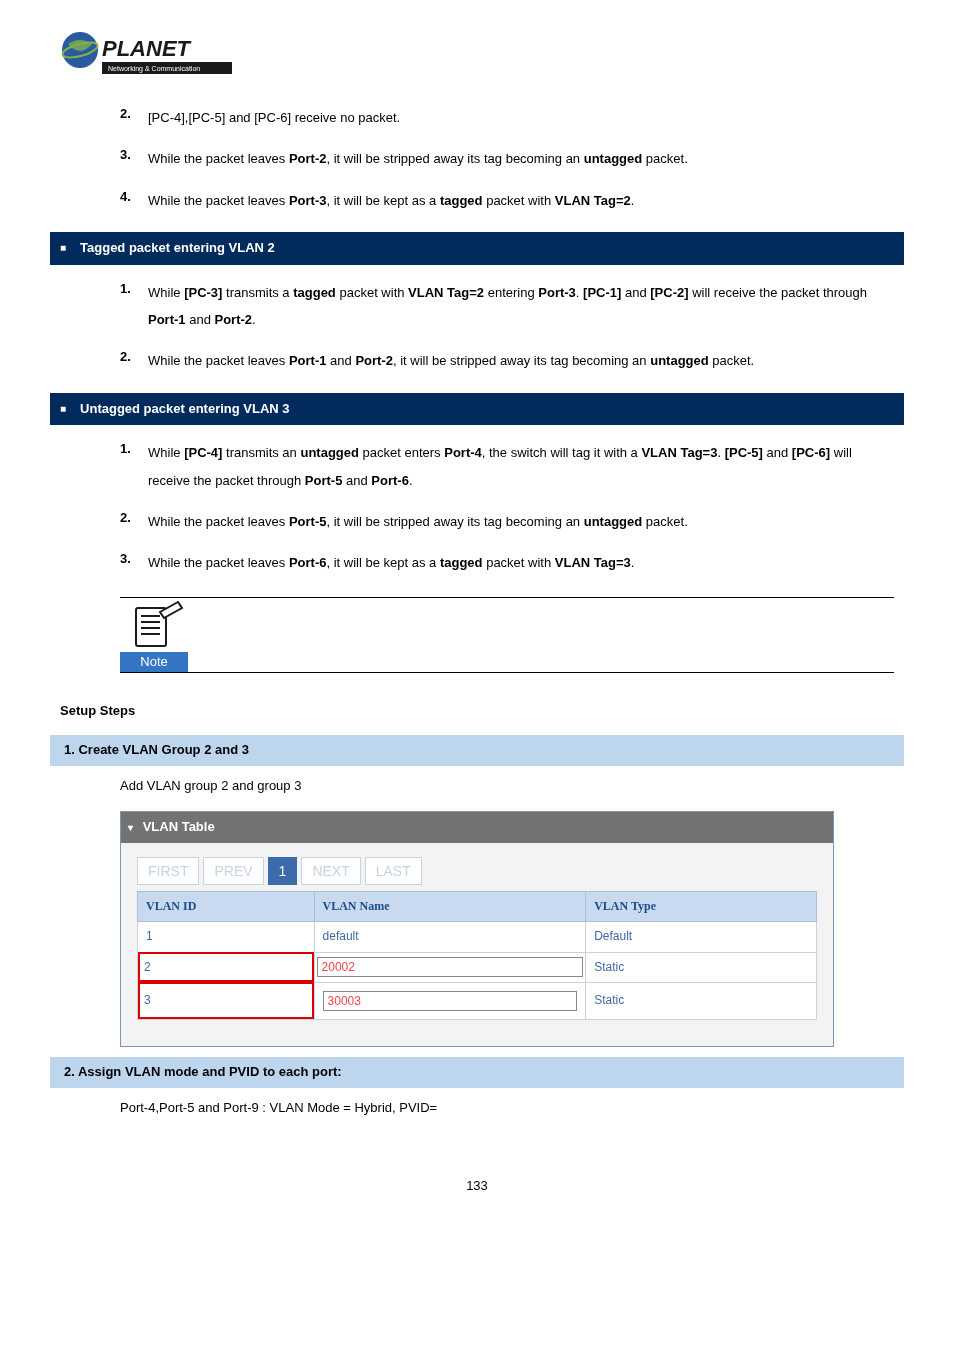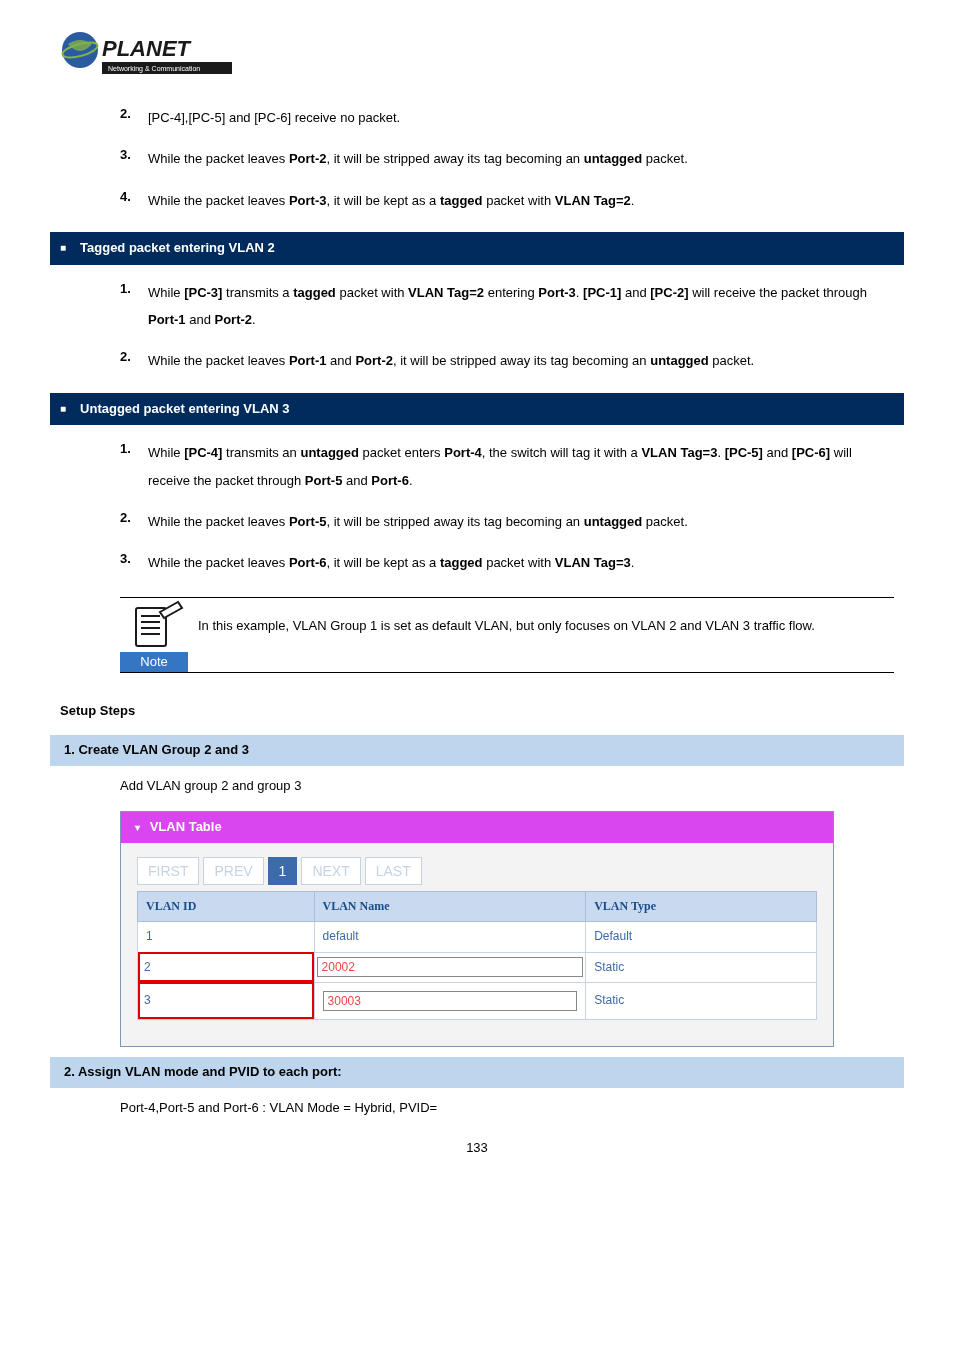--- a/index.html
+++ b/index.html
@@ -48,45 +48,45 @@
   .step-bar .pad { padding-left: 14px; }
   .body-indent { margin-left: 60px; margin-bottom: 14px; }
 
   .vlan-panel {
     margin: 12px 60px 8px 60px;
     border: 1px solid #7d96b3;
     background: #f3f3f3;
     padding-bottom: 26px;
   }
   .vlan-title {
-    background: #d946ef;
+    background: #737373;
     color: #fff;
     font-weight: bold;
-    padding: 5px 14px;
+    padding: 5px 7px;
     font-size: 13px;
   }
   .vlan-title .tri { font-size: 10px; margin-right: 6px; }
   .pager { margin: 14px 0 6px 16px; display: flex; gap: 4px; }
   .pager span {
     border: 1px solid #c6d3e3;
     color: #c6d3e3;
     padding: 2px 10px;
     font-size: 14px;
     background: #fff;
   }
   .pager span.active { background: #3d6aa8; color: #fff; border-color: #3d6aa8; }
   table.vlan-tbl { width: calc(100% - 32px); margin: 0 16px; border-collapse: collapse; background: #fff; color: #3d6aa8; font-size: 12px; }
   table.vlan-tbl th { background: #c9daf0; color: #1a4d88; text-align: left; padding: 5px 8px; font-weight: bold; border: 1px solid #a9bfd9; font-family: Liberation Serif, serif; }
   table.vlan-tbl td { padding: 5px 8px; border: 1px solid #c6d3e3; }
   table.vlan-tbl td input {
     width: 100%; border: 1px solid #888; padding: 2px 4px; font-size: 12px; color: #ef4444; background: #fff;
   }
   .red-outline-cell { outline: 2px solid #d00; outline-offset: -2px; padding: 0 !important; }
   .red-outline-cell .inner { padding: 3px 6px; }
-  .page-num { text-align: center; margin-top: 20px; font-size: 13px; }
+  .page-num { text-align: center; margin-top: 58px; font-size: 13px; }
   b { font-weight: bold; }
 </style>
 </head>
 <body>
 
 <div class="logo-block">
   <svg width="180" height="56" viewBox="0 0 180 56">
     <circle cx="20" cy="20" r="18" fill="#2a5aa0"></circle>
     <ellipse cx="20" cy="20" rx="18" ry="6" fill="none" stroke="#7fb24a" stroke-width="2" transform="rotate(-15 20 20)"></ellipse>
     <path d="M8 14 Q20 6 32 14 Q20 28 8 14" fill="#7fb24a" opacity="0.8"></path>
@@ -153,21 +153,20 @@
       <g transform="translate(10,6)">
         <rect x="6" y="4" width="30" height="38" rx="2" fill="#fff" stroke="#1a1a1a" stroke-width="2"></rect>
         <line x1="11" y1="12" x2="30" y2="12" stroke="#1a1a1a" stroke-width="2"></line>
         <line x1="11" y1="18" x2="30" y2="18" stroke="#1a1a1a" stroke-width="2"></line>
         <line x1="11" y1="24" x2="30" y2="24" stroke="#1a1a1a" stroke-width="2"></line>
         <line x1="11" y1="30" x2="30" y2="30" stroke="#1a1a1a" stroke-width="2"></line>
         <path d="M30 8 L48 -2 L52 4 L34 14 Z" fill="#fff" stroke="#1a1a1a" stroke-width="2"></path>
       </g>
     </svg>
   </div>
-  <div class="note-text">In this example, VLAN Group 1 is set as default VLAN, but only focuses on VLAN 2 and VLAN 3 traffic flow.</div>
 </div>
 
 <div class="setup-steps">Setup Steps</div>
 
 <div class="step-bar">
   <span class="pad">1.   Create VLAN Group 2 and 3</span>
 </div>
 <div class="body-indent">Add VLAN group 2 and group 3</div>
 
 <div class="vlan-panel">
@@ -216,16 +215,16 @@
         <td>Static</td>
       </tr>
     </tbody>
   </table>
 </div>
 
 <div class="step-bar">
   <span class="pad">2.   Assign VLAN mode and PVID to each port:</span>
 </div>
 <div class="body-indent">
-  <div>Port-4,Port-5 and Port-6 : VLAN Mode = Hybrid, PVID=</div>
+  <div>Port-4,Port-5 and Port-9 : VLAN Mode = Hybrid, PVID=</div>
 </div>
 
 <div class="page-num">133</div>
 
 </body></html>

